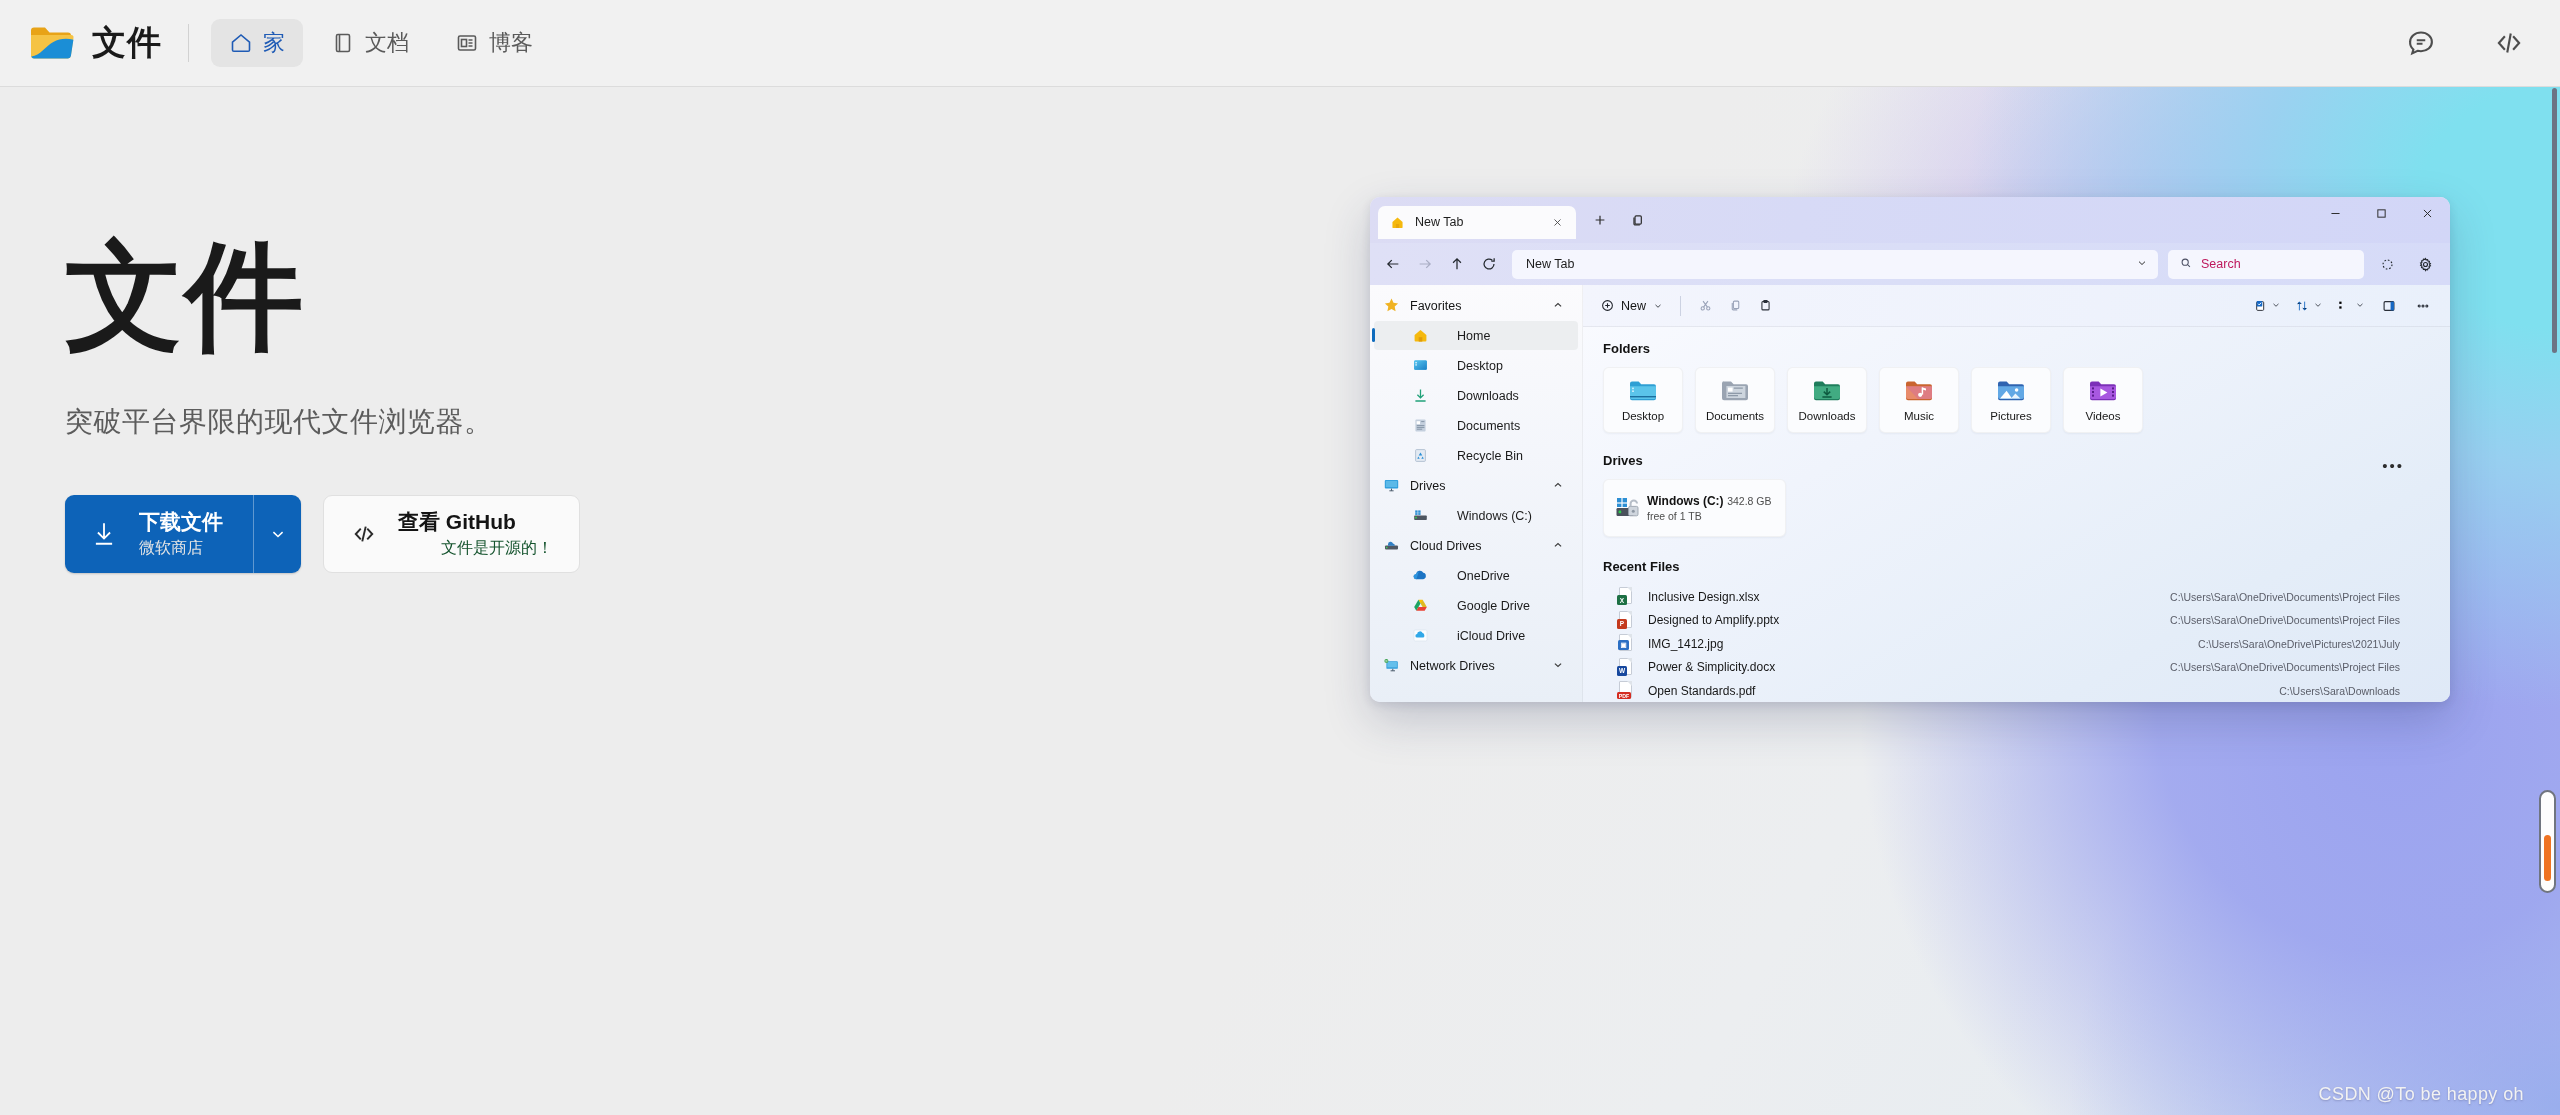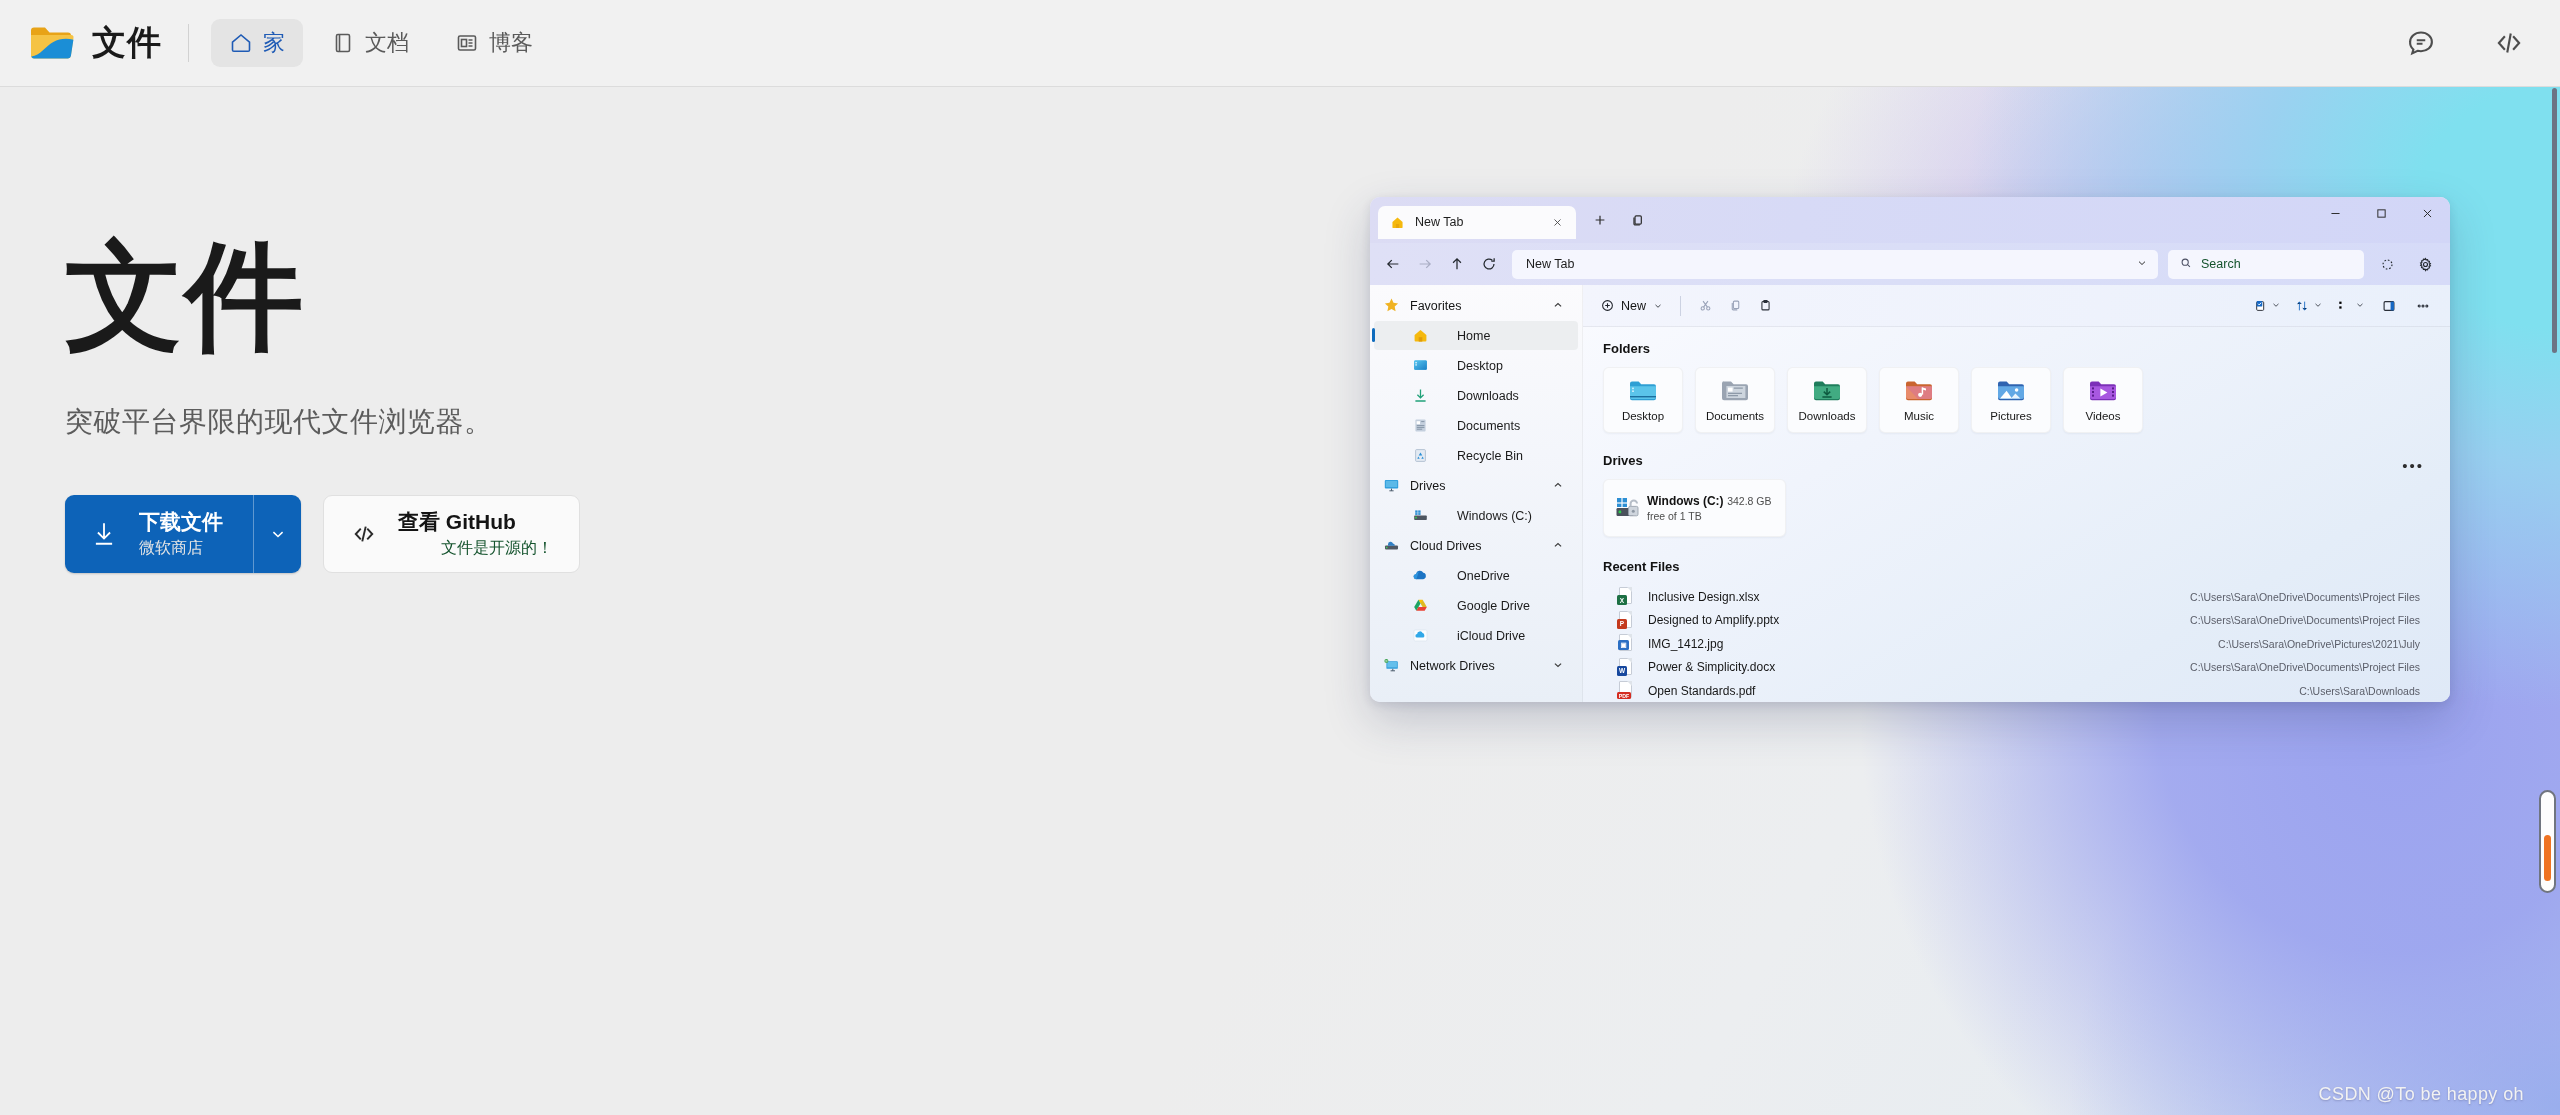--- a/index.html
+++ b/index.html
@@ -159,21 +159,21 @@
     display: flex; align-items: center; padding: 0 10px 0 14px;
     margin-left: 6px; margin-right: 8px; cursor: text;
   }
   #fe-pathtext { flex: 1; font-size: 12.5px; color: #1c1c1c; }
   #fe-pathcaret svg { stroke: #2a2a2a; fill: none; stroke-width: 1.3; }
   #fe-searchbox {
     width: 196px; height: 29px; background: #f5f6fe; border-radius: 5px;
     display: flex; align-items: center; gap: 9px; padding: 0 12px; cursor: text;
   }
   #fe-searchbox svg { stroke: #4b4f63; fill: none; stroke-width: 1.4; }
-  #fe-searchph { font-size: 12.5px; color: #14532d; }
+  #fe-searchph { font-size: 12.5px; color: #be185d; }
   .ab-icon {
     width: 30px; height: 30px; display: flex; align-items: center;
     justify-content: center; margin-left: 6px; cursor: pointer;
   }
   .ab-icon svg { stroke: #24292f; fill: none; stroke-width: 1.35; }
 
   
   #fe-body { display: flex; height: calc(100% - 88px); }
   #fe-sidebar {
     width: 213px; background: linear-gradient(180deg, #fbfbfd 0%, #f4f6fb 40%, #e9eff7 100%);
@@ -226,21 +226,21 @@
   .cb-btn svg { stroke: #2a2f38; fill: none; stroke-width: 1.3; }
   .cb-btn.muted svg { stroke: #99a2b8; }
   #cb-right { margin-left: auto; display: flex; align-items: center; gap: 4px; }
   .cb-combo {
     display: flex; align-items: center; gap: 4px; padding: 4px 5px;
     border-radius: 5px; cursor: pointer;
   }
   .cb-combo .chev svg { stroke: #2a2f38; fill: none; stroke-width: 1.3; }
 
   
-  #fe-scroll { flex: 1; overflow: hidden; padding: 14px 20px 0 20px; position: relative; }
+  #fe-scroll { flex: 1; overflow: hidden; padding: 14px 40px 0 20px; position: relative; }
   .sec-title {
     font-size: 13px; font-weight: bold; color: #121212; margin-bottom: 11px;
   }
   .sec-title-row { display: flex; align-items: center; }
   .sec-more {
     margin-left: auto; margin-right: 6px; cursor: pointer;
     letter-spacing: 2px; color: #2d2d2d; font-size: 15px; line-height: 8px;
   }
   #folder-grid { display: flex; gap: 12px; margin-bottom: 20px; }
   .folder-card {

